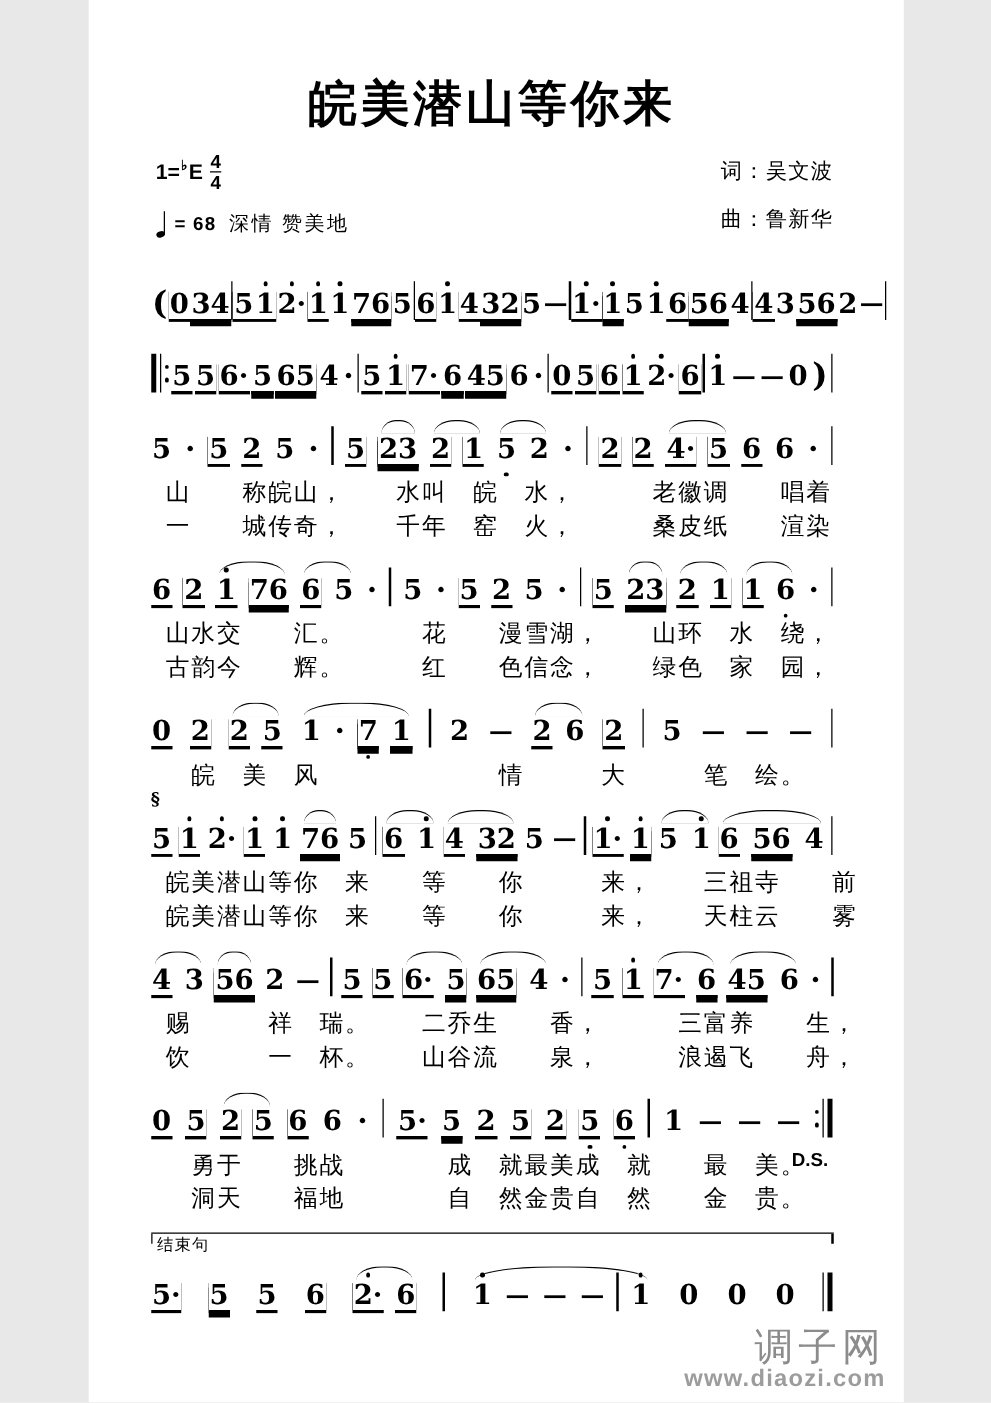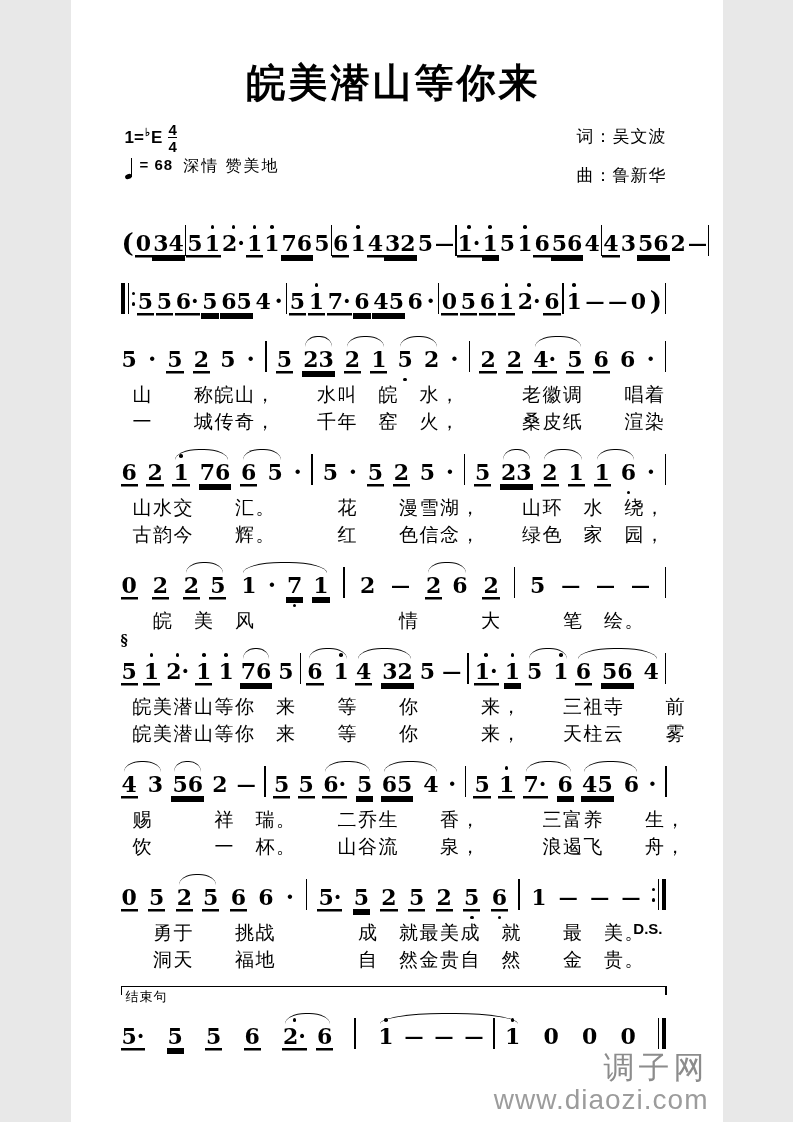--- a/index.html
+++ b/index.html
@@ -12,21 +12,21 @@
   .title{
     text-align:center;font-size:39px;font-weight:bold;letter-spacing:3px;
     margin:8px 0 10px 0;font-family:"Liberation Sans",sans-serif;
   }
   .meta{display:flex;justify-content:space-between;align-items:flex-start;}
   .meta-left{padding-left:4px;}
   .keysig{font-size:17px;font-weight:bold;display:flex;align-items:center;height:36px;}
   .keysig sup{font-size:11px;position:relative;top:-6px;margin:0 1px;}
   .frac{display:inline-flex;flex-direction:column;align-items:center;line-height:1;margin-left:6px;font-size:15px;}
   .frac .den{border-top:1.6px solid #000;padding-top:1px;}
-  .tempo{display:flex;align-items:flex-start;font-size:15px;height:26px;}
+  .tempo{display:flex;align-items:center;font-size:15px;margin-top:10px;height:26px;}
   .qnote{position:relative;width:12px;height:24px;display:inline-block;margin-right:3px;}
   .qnote::before{content:"";position:absolute;left:0;bottom:1px;width:7px;height:5px;background:#000;border-radius:50%;transform:rotate(-20deg);}
   .qnote::after{content:"";position:absolute;left:6px;bottom:3px;width:1.6px;height:19px;background:#000;}
   .tempo .eq{font-weight:bold;letter-spacing:1px;margin-right:10px;}
   .tempo .expr{font-size:16px;letter-spacing:2px;}
   .meta-right{text-align:right;font-size:17px;line-height:1.1;padding-top:8px;}
   .meta-right div{margin-bottom:20px;letter-spacing:1px;}
   
   #score{margin-top:14px;}
   .line-block{margin-bottom:13px;}
@@ -67,21 +67,21 @@
     padding-left:12px;font-weight:500;
   }
   .ds{position:absolute;right:4px;top:47px;font-weight:bold;font-size:15px;font-family:"Liberation Sans",sans-serif;text-align:right;}
   .ending-bracket{position:relative;border-top:1.6px solid #000;height:21px;margin:0 0 4px 0;}
   .ending-bracket::before{content:"";position:absolute;left:0;top:0;width:1.6px;height:8px;background:#000;}
   .ending-bracket::after{content:"";position:absolute;right:0;top:0;width:1.6px;height:8px;background:#000;}
   .ending-label{font-size:13px;padding-left:5px;letter-spacing:1px;}
   
   .watermark{position:absolute;right:14px;bottom:8px;text-align:right;line-height:1.05;}
   .wm-name{font-size:31px;font-weight:normal;letter-spacing:4px;}
-  .wm-url{font-size:28px;font-weight:normal;letter-spacing:1px;}
+  .wm-url{font-size:19px;font-weight:bold;letter-spacing:1px;}
 </style>
 </head>
 <body>
 
 <div class="sheet">
   <div class="inner">
     <h1 class="title">皖美潜山等你来</h1>
 
     <div class="meta">
       <div class="meta-left">

